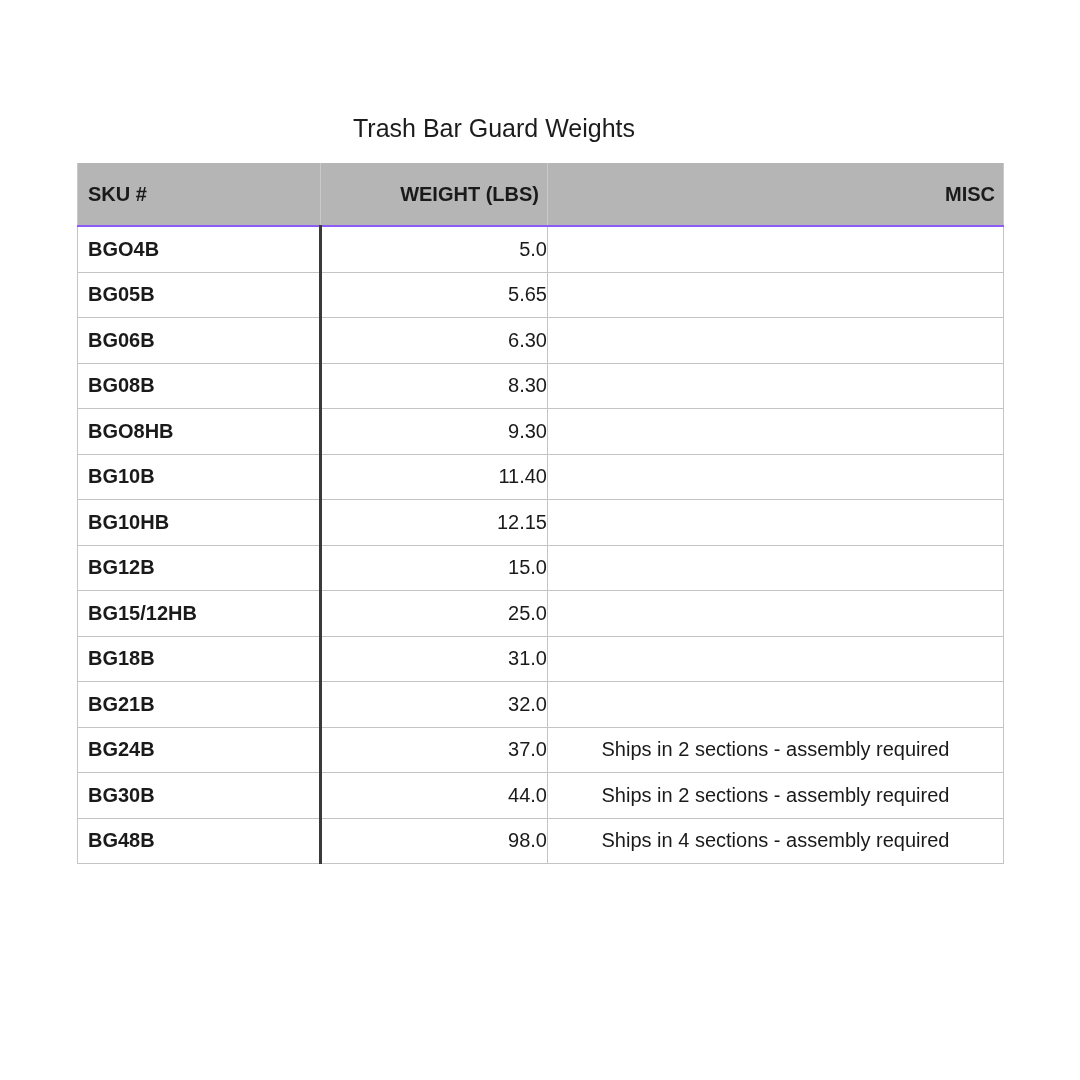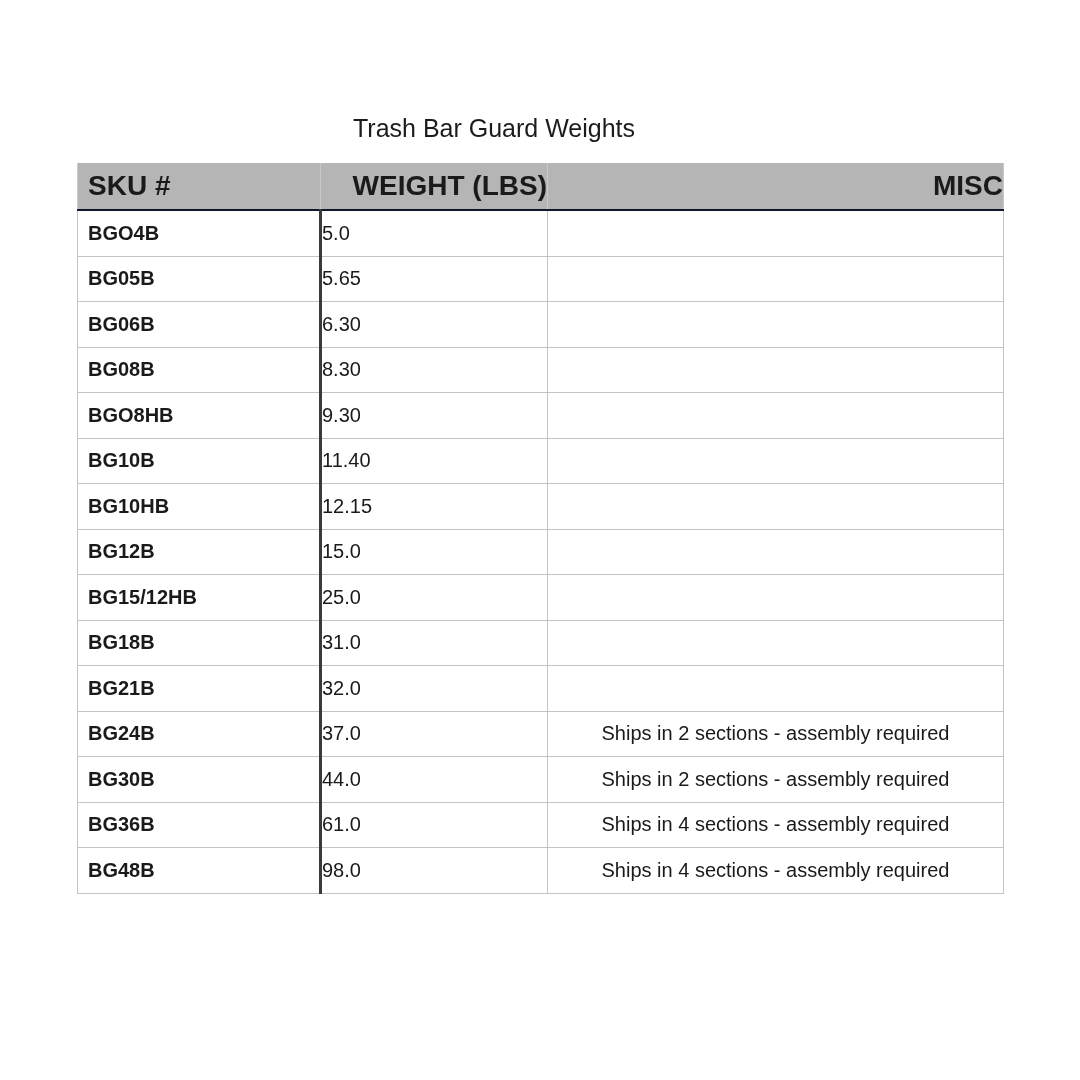--- a/index.html
+++ b/index.html
@@ -2,28 +2,28 @@
 <html><head>
   <meta charset="utf-8">
   <style>
     html, body { margin: 0; padding: 0; background: #ffffff; }
     body { width: 1080px; height: 1080px; position: relative; overflow: hidden;
            font-family: "Liberation Sans", sans-serif; color: #1a1a1a; }
     .title { position: absolute; top: 114px; left: 0; width: 988px; text-align: center;
              font-size: 25px; font-weight: normal; color: #1c1c1c; }
     table { position: absolute; left: 77px; top: 163px; border-collapse: collapse;
             width: 926px; table-layout: fixed; }
-    th { background: #b4b5b4; height: 46px; font-size: 28px; font-weight: bold;
+    th { background: #b4b5b4; height: 46px; font-size: 20px; font-weight: bold;
          color: #1a1a1a; border-left: 1px solid #c9c9c9; border-right: 1px solid #c9c9c9;
-         border-bottom: 2px solid #0f172a; padding: 0; }
+         border-bottom: 2px solid #8b5cf6; padding: 8px; }
     th.sku { text-align: left; padding-left: 10px; }
     th.c { text-align: right; }
     td { height: 44.5px; border: 1px solid #c4c4c4; padding: 0; font-size: 20px; }
     td.sku { font-weight: bold; padding-left: 10px; border-right: 3px solid #3a3a3a; margin-top: 32px; }
-    td.w { text-align: left; }
+    td.w { text-align: right; }
     td.m { text-align: center; }
     col.c1 { width: 243px; } col.c2 { width: 227px; } col.c3 { width: 456px; }
   </style>
 </head>
 <body>
 
 <div class="title">Trash Bar Guard Weights</div>
 
 <table>
   <colgroup>
@@ -98,23 +98,18 @@
         <td class="sku">BG24B</td>
         <td class="w">37.0</td>
         <td class="m">Ships in 2 sections - assembly required</td>
       </tr>
       <tr>
         <td class="sku">BG30B</td>
         <td class="w">44.0</td>
         <td class="m">Ships in 2 sections - assembly required</td>
       </tr>
       <tr>
-        <td class="sku">BG36B</td>
-        <td class="w">61.0</td>
-        <td class="m">Ships in 4 sections - assembly required</td>
-      </tr>
-      <tr>
         <td class="sku">BG48B</td>
         <td class="w">98.0</td>
         <td class="m">Ships in 4 sections - assembly required</td>
       </tr>
     </tbody>
 </table>
 
 </body></html>

